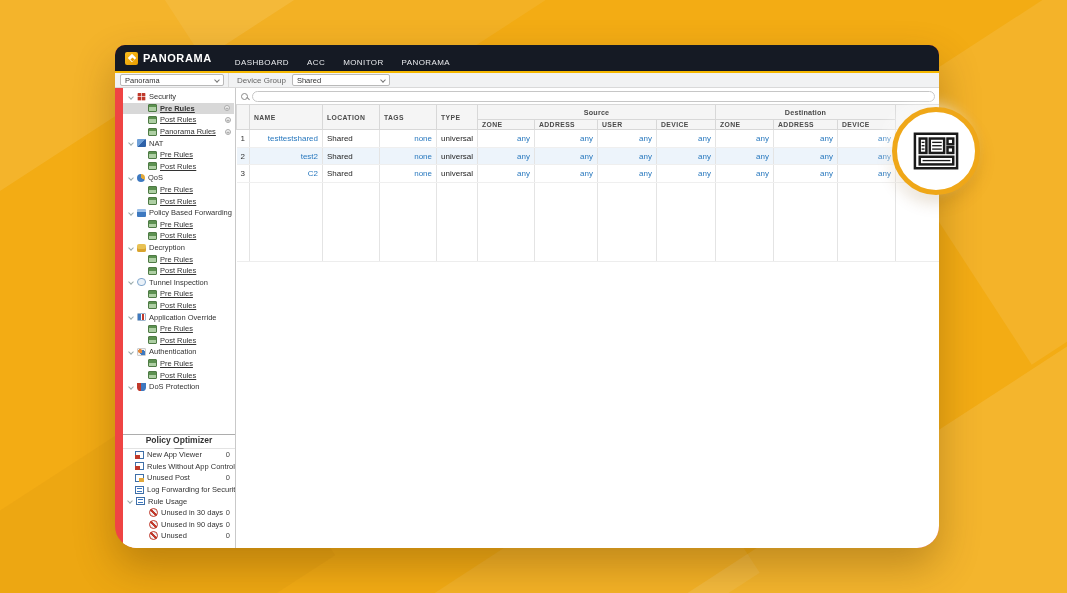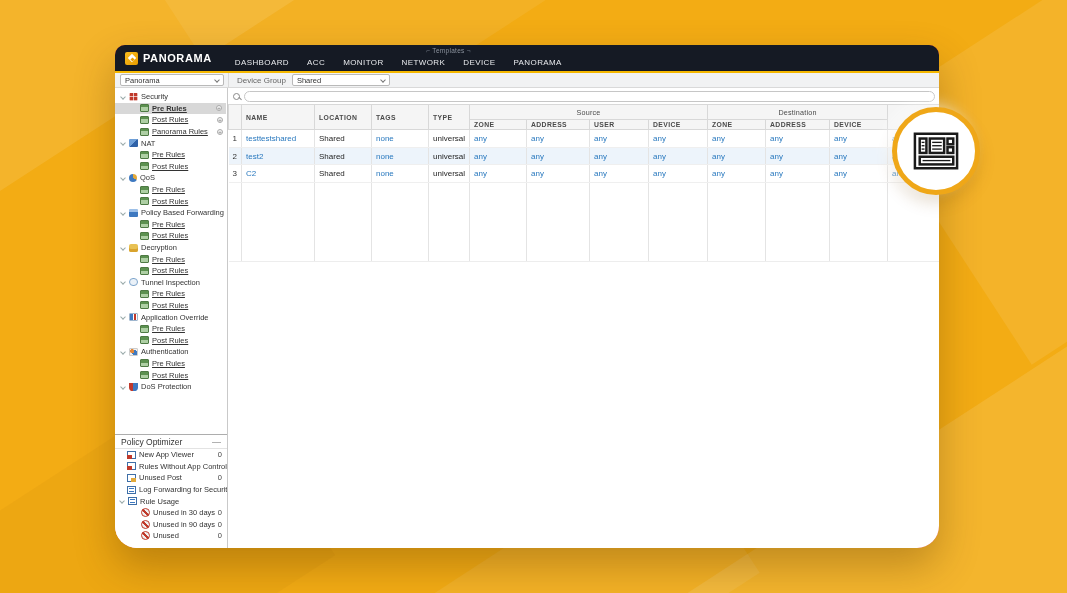--- a/index.html
+++ b/index.html
@@ -41,21 +41,21 @@
              border-top:2px solid #F5B800; border-bottom:1px solid #D9D9D9; display:flex; align-items:center; font-size:8px; color:#555; }
   .selbox { height:12px; background:#fff; border:1px solid #B9B9B9; border-radius:2px; display:flex; align-items:center;
             justify-content:space-between; padding:0 4px; font-size:7.5px; color:#333; cursor:pointer; }
   .selbox .chev { width:4px; height:4px; border-right:1px solid #777; border-bottom:1px solid #777; transform:rotate(45deg); margin-left:6px; flex:none; }
   .sel-context { width:104px; margin-left:5px; }
   .tb-div { width:1px; height:100%; background:#D9D9D9; margin-left:4px; }
   .dg-label { margin:0 6px 0 8px; color:#666; }
   .sel-dg { width:98px; }
 
   
-  .body { position:absolute; left:0; top:43px; width:100%; height:460px; display:flex; }
+  .body { position:absolute; left:0; top:43px; width:100%; height:460px; display:flex;padding-left:8px; }
   .sidebar { width:113px; height:100%; border-right:1px solid #C9C9C9; background:#fff; position:relative; font-size:7.5px; color:#333; }
   .content { flex:1; position:relative; background:#fff; }
 
   
   .tree { position:absolute; top:3px; left:0; right:0; }
   .trow { height:11.6px; display:flex; align-items:center; padding-left:6px; cursor:pointer; white-space:nowrap; }
   .trow .chev { width:4px; height:4px; border-right:1px solid #9aa; border-bottom:1px solid #9aa; transform:rotate(45deg); margin-right:4px; flex:none; }
   .tchild { padding-left:25px; position:relative;text-decoration:underline; }
   .tchild.sel { background:#D8D8D8; margin-right:1px; }
   .tchild.sel .tlabel { font-weight:bold; text-decoration:underline; }
@@ -71,21 +71,21 @@
   .ico-dec  { background:#E8C153; box-shadow:inset 0 -3px 0 #D9A32E; border-radius:2px; }
   .ico-tun  { background:#EAF1F8; border:1px solid #7FA6CC; border-radius:4px; }
   .ico-app  { background:linear-gradient(90deg,#3E79C0 0 2.5px,#fff 2.5px 3.5px,#C0392B 3.5px 5.5px,#fff 5.5px 6.5px,#3E79C0 6.5px); border:0.5px solid #9FB6CE; }
   .ico-auth { background:radial-gradient(circle at 30% 35%,#E2883B 0 2px,transparent 2.2px),
                          radial-gradient(circle at 68% 62%,#3E79C0 0 2.6px,transparent 2.8px),#F2F2F2; border:0.5px solid #CCC; }
   .ico-dos  { background:linear-gradient(90deg,#C0392B 50%,#3E79C0 50%); border-radius:0 0 45% 45%; }
 
   
   .optimizer { position:absolute; left:0; right:0; top:346px; bottom:0; border-top:1px solid #ADADAD; background:#fff; }
   .opt-head { height:14px; display:flex; align-items:center; justify-content:space-between; padding:0 6px;
-              font-size:8.5px; font-weight:normal; color:#333; border-bottom:1px solid #E3E3E3; }
+              font-size:8.5px; font-weight:bold; color:#333; border-bottom:1px solid #E3E3E3;flex-direction:column; }
   .opt-min { color:#888; font-size:9px; cursor:pointer; line-height:6px; }
   .orow { height:11.6px; display:flex; align-items:center; padding:0 5px 0 12px; cursor:pointer; white-space:nowrap; overflow:hidden; }
   .orow .cnt { margin-left:auto; color:#444; }
   .orow.osub { padding-left:26px; }
   .orow .chev { width:4px; height:4px; border-right:1px solid #9aa; border-bottom:1px solid #9aa; transform:rotate(45deg); margin-right:4px; flex:none; }
   .po { width:9px; height:8px; border:1px solid #3E6FA8; background:#fff; margin-right:3px; flex:none; position:relative; }
   .po-red::after { content:""; position:absolute; left:-1px; bottom:-1px; width:5px; height:4px; background:#C0392B; }
   .po-gold::after { content:""; position:absolute; right:-1px; bottom:-1px; width:5px; height:4px; background:#E2A93B; }
   .po-list { background:repeating-linear-gradient(0deg,#3E79C0 0 1px,transparent 1px 3px) content-box; padding:1px; }
   .po-ban { width:9px; height:9px; border:1px solid #C0392B; border-radius:50%; margin-right:3px; flex:none;
@@ -93,26 +93,26 @@
 
   
   .searchrow { position:absolute; left:0; top:0; width:100%; height:16px; display:flex; align-items:center; padding:0 4px; }
   .mag { width:7px; height:7px; border:1.4px solid #8A8A8A; border-radius:50%; position:relative; margin:0 4px 0 1px; flex:none; }
   .mag::after { content:""; position:absolute; width:4px; height:1.4px; background:#8A8A8A; transform:rotate(45deg); right:-3px; bottom:-1px; }
   .searchpill { flex:1; height:11px; border:1px solid #C6C6C6; border-radius:8px; background:#fff; font-size:7.5px; padding:0 6px; outline:none; }
 
   table.rules { position:absolute; left:0; top:16px; border-collapse:collapse; table-layout:fixed; width:711px; font-size:8px; }
   .rules th { background:#F5F5F5; border:1px solid #D8D8D8; font-weight:bold; color:#4A4A4A; font-size:6.8px;
               letter-spacing:.4px; text-align:left; padding:1px 4px; }
-  .rules th.grp { text-align:center; height:15px; font-weight:normal; font-size:7.2px; letter-spacing:.2px; }
+  .rules th.grp { text-align:center; height:15px; font-weight:bold; font-size:7.2px; letter-spacing:.2px; }
   .rules td { border-right:1px solid #E4E4E4; border-bottom:1px solid #EFEFEF; padding:0 4px; color:#1E1E1E; overflow:hidden; white-space:nowrap; }
   .rules tbody tr.r0 td { height:18px; }
   .rules tbody tr.r1 td { height:17px; background:#EDF4FB; }
   .rules tbody tr.r2 td { height:18px; }
-  .rules td.link { color:#2878BE; cursor:pointer; }
+  .rules td.link { color:#2878BE; cursor:pointer;text-align:right; }
   .rules td.num { text-align:center; color:#333; }
   .rules tr.ext td { height:79px; border-bottom:1px solid #EDEDED; }
 
   
   .badge { position:absolute; left:892px; top:107px; width:88px; height:88px; border-radius:50%;
            background:#fff; border:5px solid #EFA718; display:flex; align-items:center; justify-content:center;
            box-shadow:-8px -4px 14px rgba(255,255,255,.55), 0 8px 16px rgba(120,70,0,.18); z-index:5; }
 </style>
 </head>
 <body>
@@ -133,29 +133,20 @@
     </div>
     <div class="nav-units">
       <div class="nav-unit">
           <div class="nav-grp-label"></div>
           <div class="nav-row">
         <div class="nav-item">DASHBOARD</div>
         <div class="nav-item">ACC</div>
         <div class="nav-item">MONITOR</div>
       </div>
         </div>
-      <div class="nav-unit">
-        <div class="nav-grp-label">
-            <span class="gl">Templates</span>
-          </div>
-        <div class="nav-row">
-          <div class="nav-item">NETWORK</div>
-          <div class="nav-item">DEVICE</div>
-        </div>
-      </div>
       <div class="nav-unit">
           <div class="nav-grp-label"></div>
           <div class="nav-row">
         <div class="nav-item">PANORAMA</div>
       </div>
         </div>
     </div>
   </div>
 
   <div class="toolbar">

